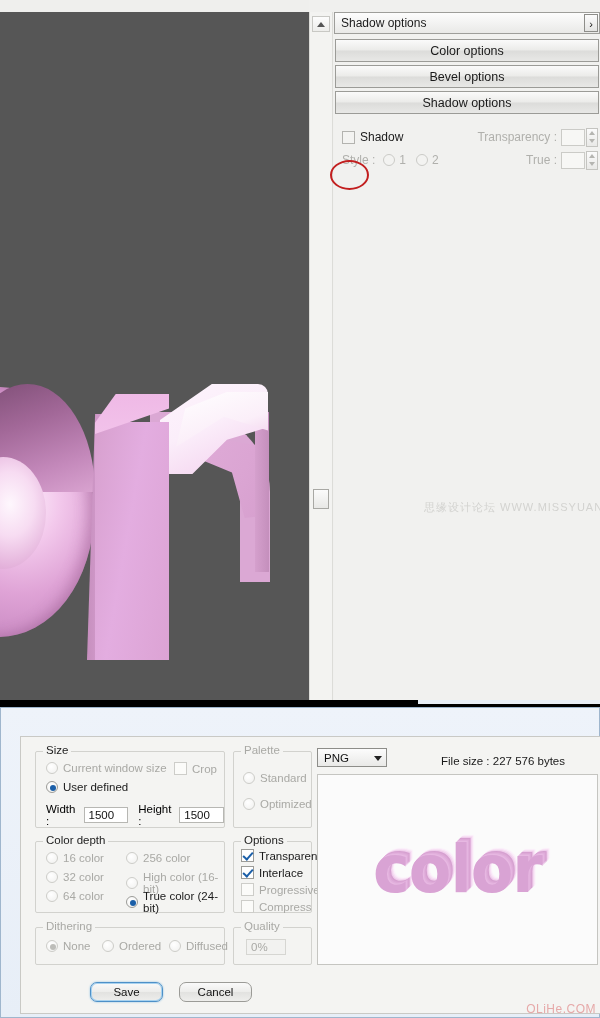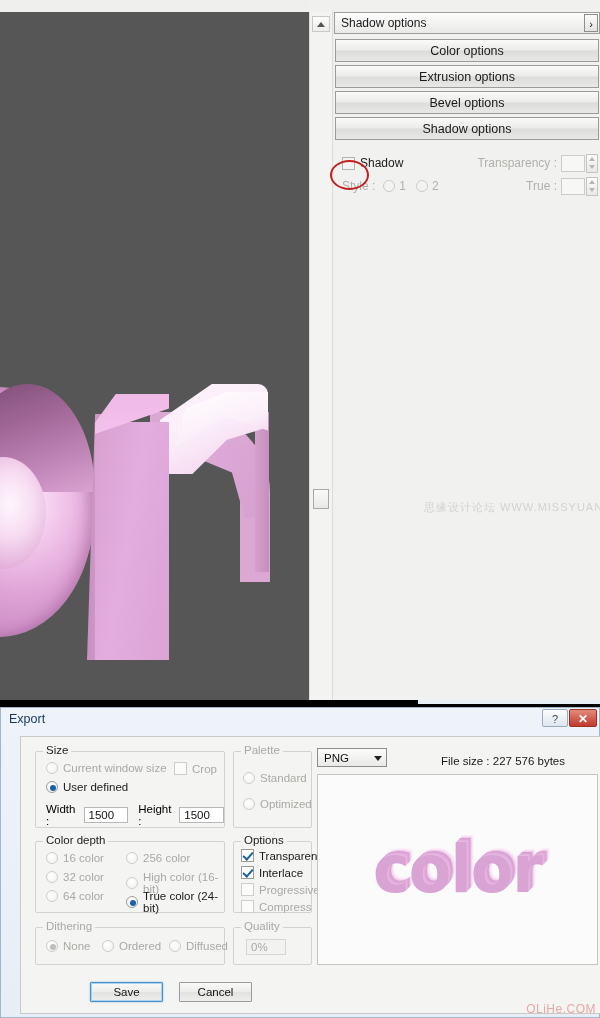--- a/index.html
+++ b/index.html
@@ -190,21 +190,21 @@
               background: #fbfbfb; display: flex; align-items: center; justify-content: center; }
   .pv-word { font-family: "DejaVu Sans", sans-serif; font-size: 62px; font-weight: bold;
              color: #d9a3d4; letter-spacing: -1px;
              text-shadow: 1px -1px 0 #e7b8e2, 2px -2px 0 #e2b0dd, 3px -3px 0 #dca8d6,
                           4px -4px 0 #d6a0d0, 5px -5px 0 #f0cdec, 6px -6px 0 #f7e0f4,
                           7px -7px 1px #fbeefa;
              transform: scaleY(1.05); }
 
   .btn { position: absolute; font-size: 11.5px; color: #111;
          background: linear-gradient(180deg,#fafafa 0%,#ededeb 48%,#e2e2e0 52%,#eeeeec 100%);
-         border: 1px solid #9b9b97; border-radius: 1px;
+         border: 1px solid #9b9b97; border-radius: 7px;
          display: flex; align-items: center; justify-content: center; }
   .btn.focus { border-color: #4d90c8; box-shadow: 0 0 0 1px #a8d2ef inset, 0 0 2px #7fb8e0; }
 
   .wm-olihe { position: absolute; right: 4px; bottom: 2px; font-size: 12px;
               color: #e6a9a9; letter-spacing: .5px; }
 </style>
 </head>
 <body>
 
 <div id="root">
@@ -235,21 +235,20 @@
 
     <div class="panel">
 
       <div class="panel-title">
         <span>Shadow options</span>
         <div class="chev">›</div>
       </div>
 
       <div style="padding:2px 1px 0 1px;">
         <div class="opt-btn">Color options</div>
-        <div class="opt-btn">Extrusion options</div>
         <div class="opt-btn">Bevel options</div>
         <div class="opt-btn">Shadow options</div>
       </div>
 
       <div class="shadow-sec">
 
         <div class="row1">
           <span class="cb"></span>
           <span class="lbl-on">Shadow</span>
 
@@ -290,25 +289,20 @@
     <div class="circle-anno"></div>
 
     <div class="watermark-cn">思缘设计论坛  WWW.MISSYUAN.COM</div>
   </div>
 
   <div class="black-gap"></div>
   <div class="black-gap-hl"></div>
 
   <div class="dlg">
 
-    <div class="dlg-title">
-      <div class="t">Export</div>
-      <div class="dlg-btn-help">?</div>
-      <div class="dlg-btn-close">✕</div>
-    </div>
 
     <div class="dlg-body">
 
       <div class="grp" style="left:14px; top:14px; width:190px; height:77px;">
         <span class="cap">Size</span>
 
         <div class="rrow dis" style="position:absolute; left:10px; top:10px;">
           <span class="radio dis"></span>
           <span>Current window size</span>
         </div>

